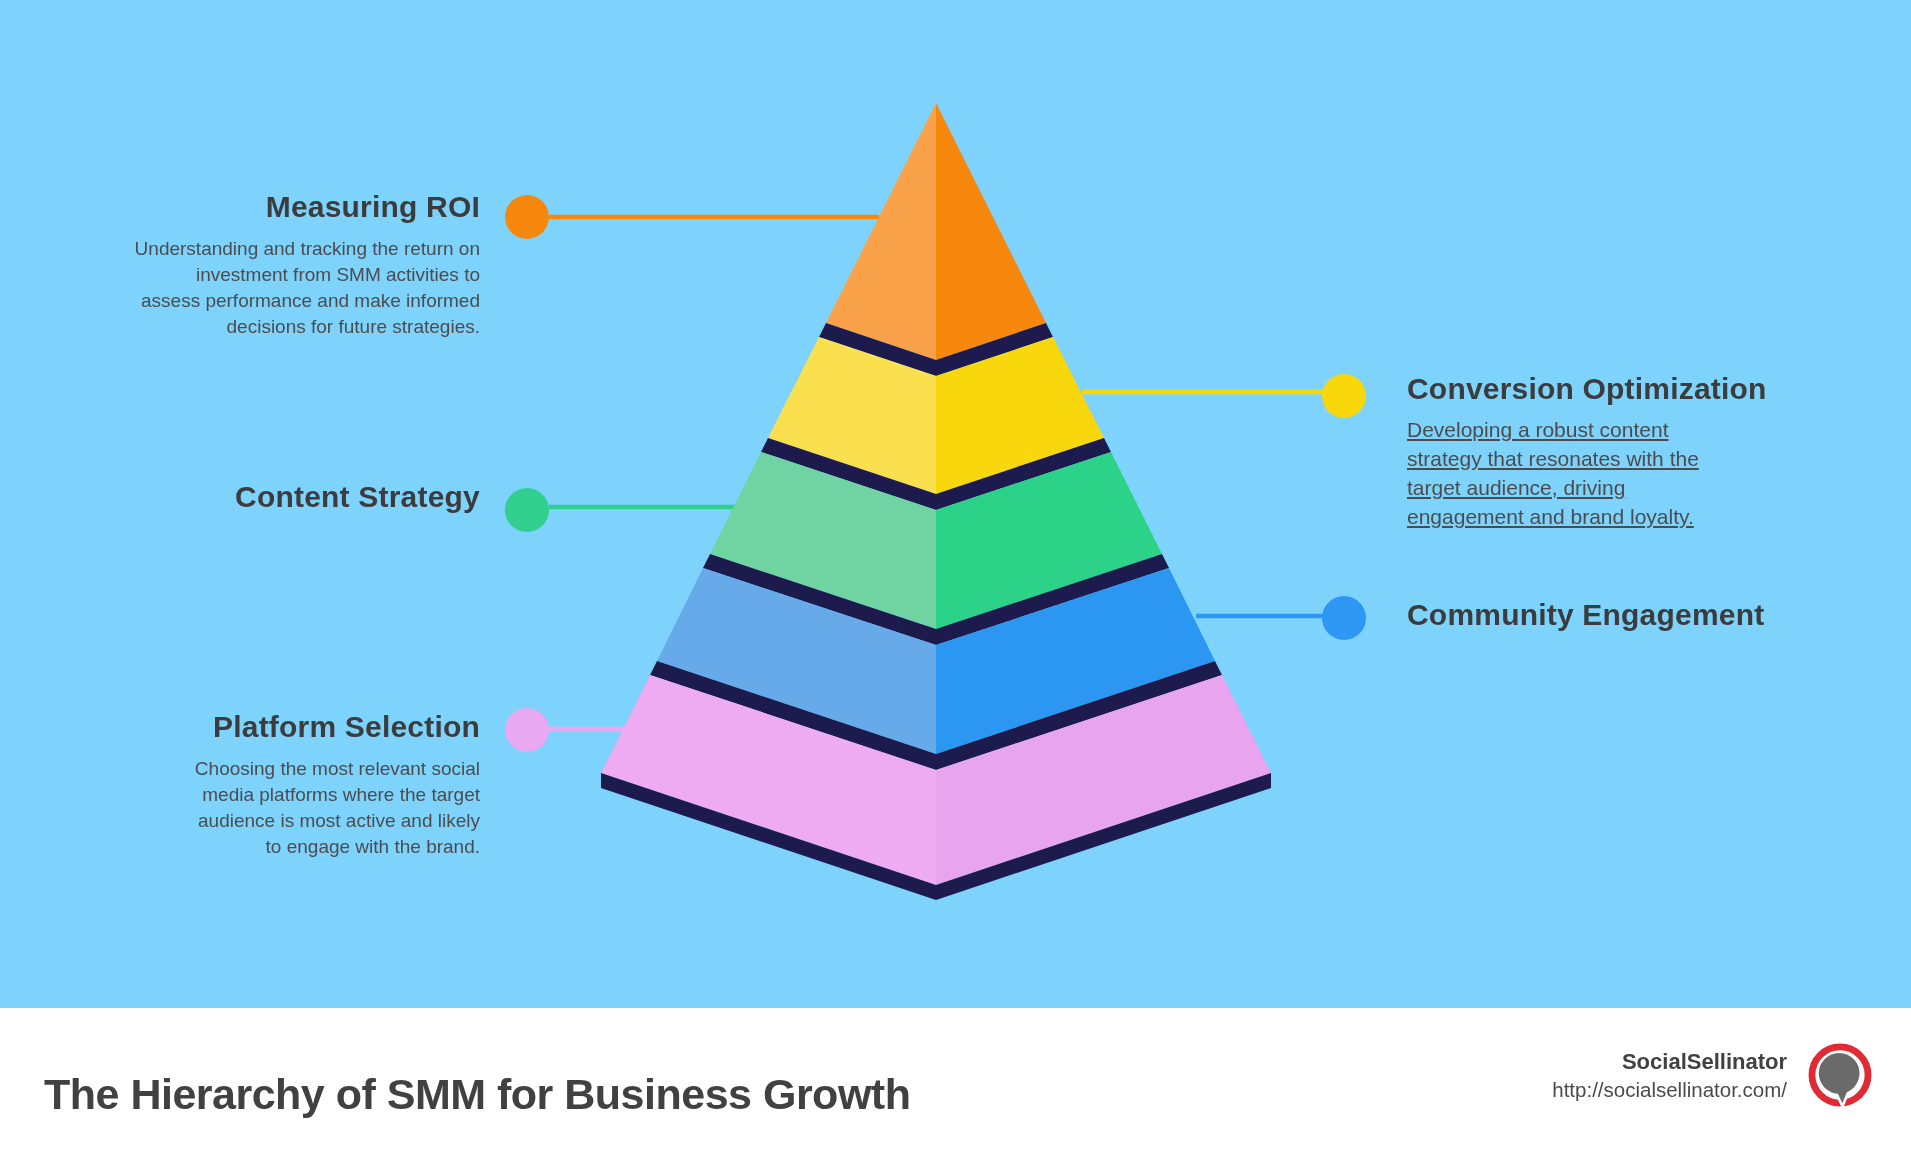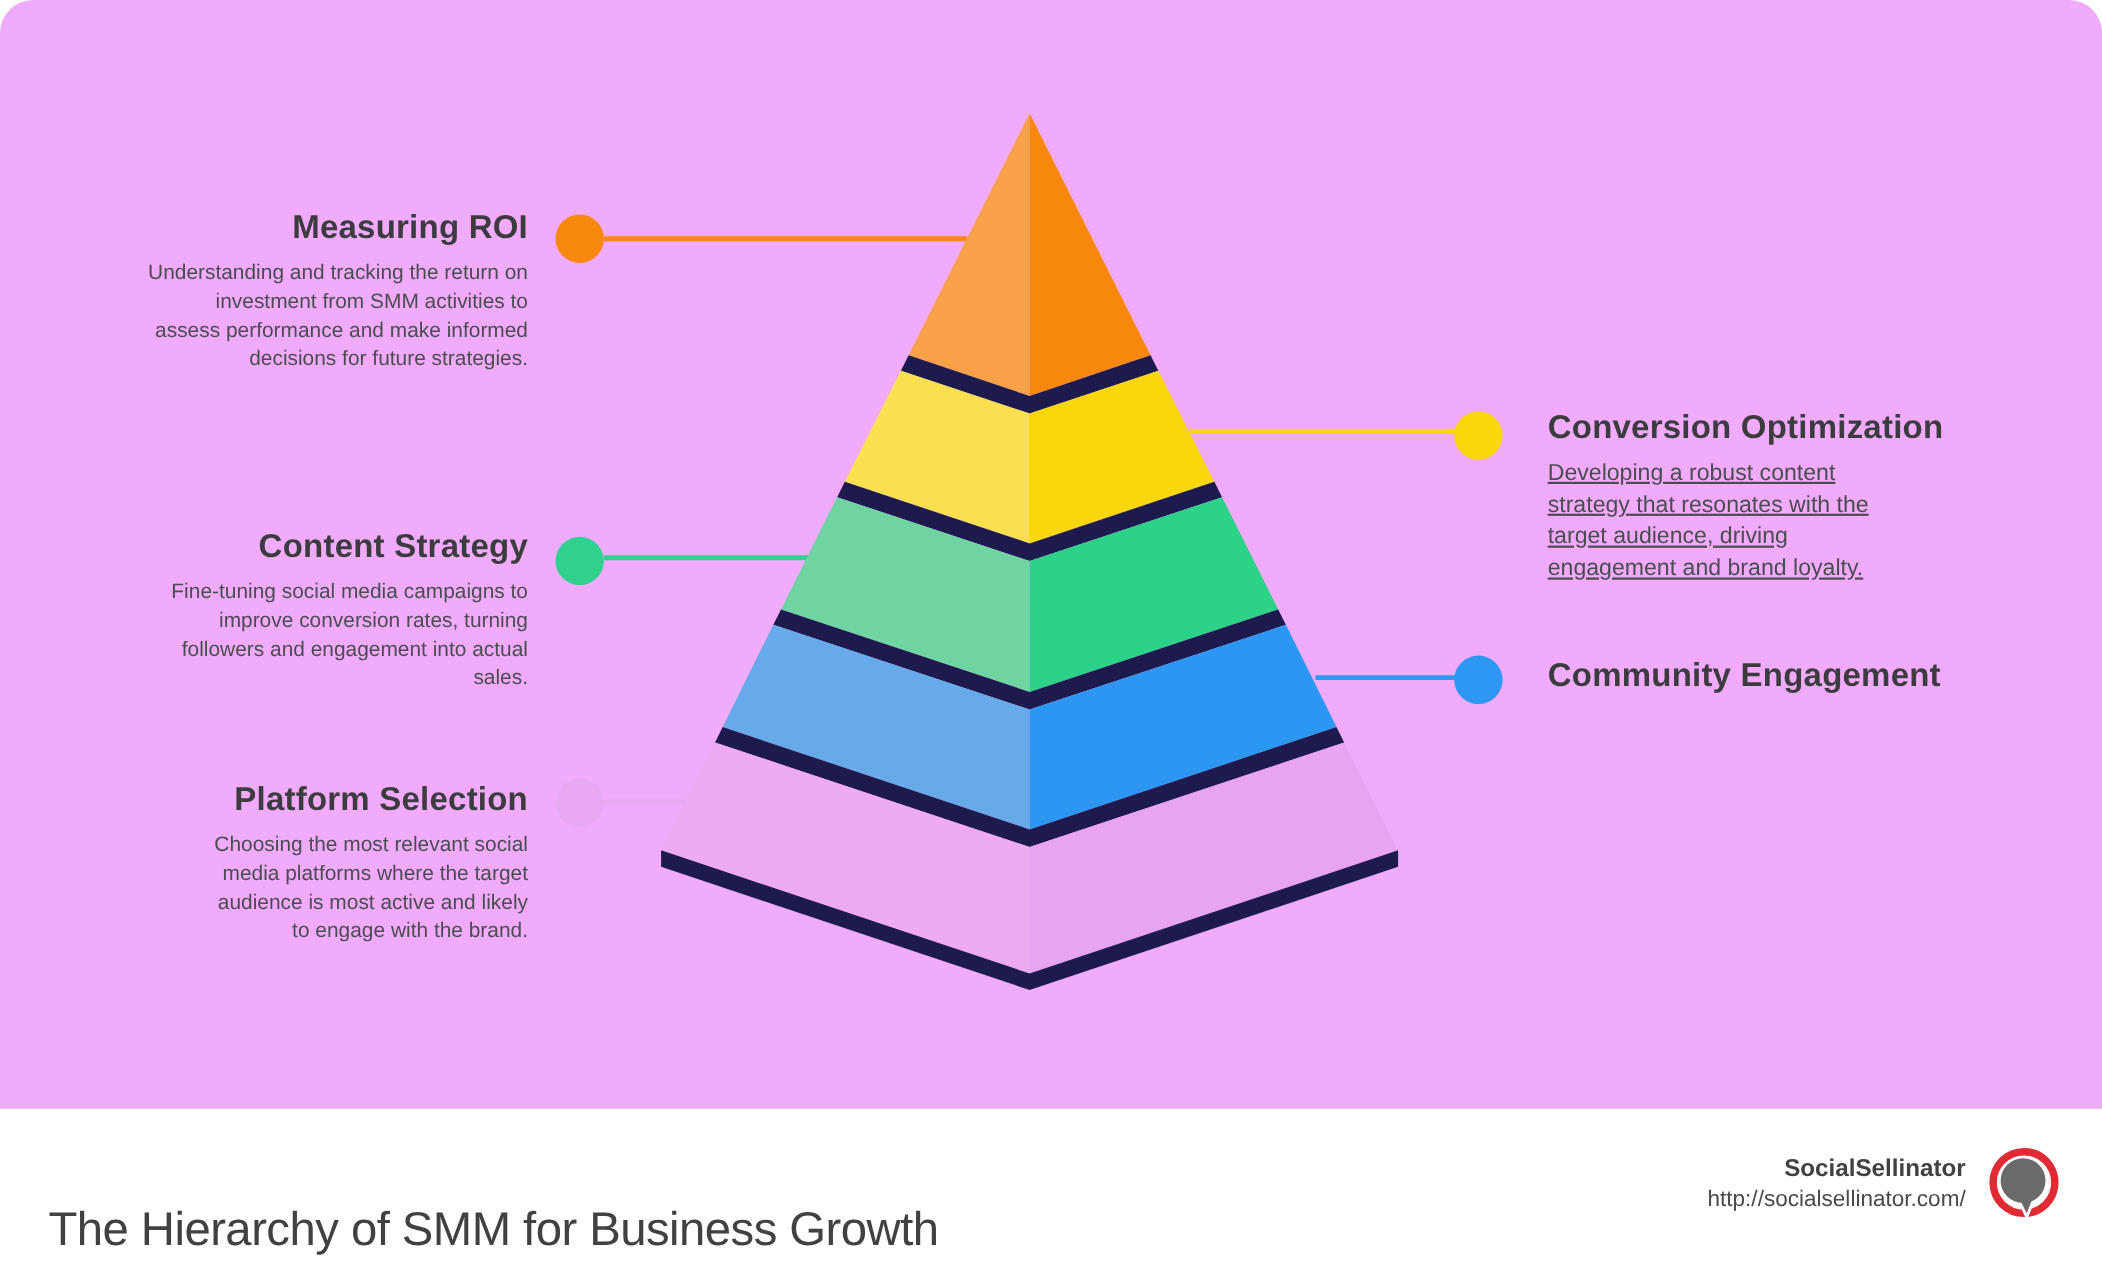--- a/index.html
+++ b/index.html
@@ -3,22 +3,21 @@
 <meta charset="utf-8">
 <style>
   * { margin: 0; padding: 0; box-sizing: border-box; }
   html, body { width: 1911px; height: 1160px; overflow: hidden; }
   body { font-family: "Liberation Sans", sans-serif; }
 
   .canvas {
     position: relative;
     width: 1911px;
     height: 1160px;
-    background: #f0abfc;
-    border-radius: 30px;
+    background: #7dd3fc;
   }
 
   .pyramid-svg {
     position: absolute;
     left: 0; top: 0;
     width: 1911px; height: 1160px;
   }
 
   .callout {
     position: absolute;
@@ -41,23 +40,23 @@
   .callout.right p { margin-top: 9px;  font-size: 21px;   line-height: 29px; text-decoration: underline; }
 
   .footer {
     position: absolute;
     left: 0; top: 1008px;
     width: 1911px; height: 152px;
     background: #FFFFFF;
   }
   .footer-title {
     position: absolute;
-    left: 44px; top: 1094px;
+    left: 44px; top: 1070px;
     font-size: 43px;
-    font-weight: normal;
+    font-weight: bold;
     letter-spacing: -0.5px;
     color: #414042;
   }
   .brand-block {
     position: absolute;
     top: 1048px;
     right: 124px;
     text-align: right;
   }
   .brand-name {
@@ -122,24 +121,20 @@
   <div class="callout left" style="top:190px;">
     <h2>Measuring ROI</h2>
     <p>Understanding and tracking the return on
 investment from SMM activities to
 assess performance and make informed
 decisions for future strategies.</p>
   </div>
 
   <div class="callout left" style="top:480px;">
     <h2>Content Strategy</h2>
-    <p>Fine-tuning social media campaigns to
-improve conversion rates, turning
-followers and engagement into actual
-sales.</p>
   </div>
 
   <div class="callout left" style="top:710px;">
     <h2>Platform Selection</h2>
     <p>Choosing the most relevant social
 media platforms where the target
 audience is most active and likely
 to engage with the brand.</p>
   </div>
 

